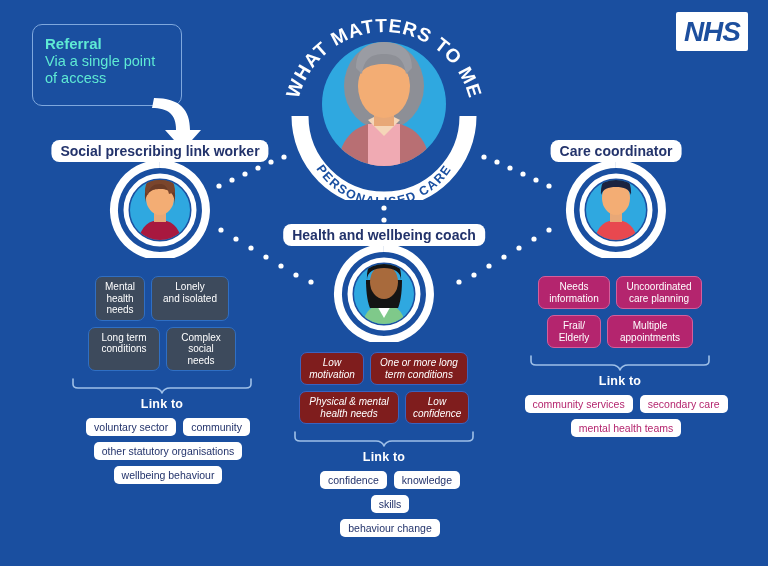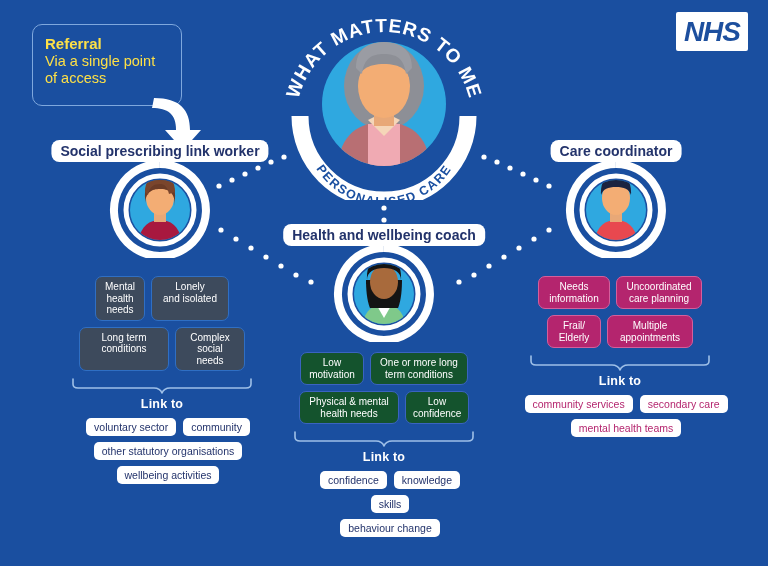--- a/index.html
+++ b/index.html
@@ -10,21 +10,21 @@
     overflow:hidden;
     position:relative;
   }
   #stage{position:absolute;inset:0;background:#1a4fa0;}
 
   
   .referral-box{
     position:absolute;left:32px;top:24px;width:150px;height:82px;
     border:1.5px solid #7fa8dd;border-radius:10px;
     padding:10px 12px;box-sizing:border-box;
-    color:#fde047;
+    color:#5eead4;
   }
   .referral-title{font-size:15px;font-weight:bold;line-height:18px;}
   .referral-sub{font-size:14.5px;font-weight:400;line-height:17px;}
   .referral-arrow{position:absolute;left:150px;top:92px;width:60px;height:60px;}
 
   
   .nhs-logo{
     position:absolute;right:20px;top:12px;
     background:#ffffff;border-radius:2px;
     padding:3px 8px 2px 8px;
@@ -53,21 +53,21 @@
 
   
   .col{position:absolute;}
   .tagrow{display:flex;gap:6px;justify-content:center;margin-bottom:6px;}
   .tag{
     border-radius:7px;padding:4px 7px;box-sizing:border-box;
     font-size:10px;line-height:11.5px;text-align:center;color:#ffffff;
     border:1.3px solid;white-space:pre-line;
   }
   .tag.grey{background:#3d4a5c;border-color:#2f6fc4;}
-  .tag.purple{background:#14532d;border-color:#3a63c0;}
+  .tag.purple{background:#7f1d1d;border-color:#3a63c0;font-style:italic;}
   .tag.pink{background:#b4256e;border-color:#d45f9c;border-radius:7px;}
 
   .brace{display:block;margin:1px auto 0 auto;}
   .linkto{
     text-align:center;color:#ffffff;font-size:12.5px;font-weight:bold;
     margin:2px 0 7px 0;letter-spacing:.2px;
   }
   .pillrow{display:flex;gap:7px;justify-content:center;margin-bottom:6px;flex-wrap:nowrap;margin-left:12px;}
   .pill{
     background:#ffffff;border-radius:5px;padding:3px 8px;
@@ -239,38 +239,38 @@
   </div>
 
   <div class="col" style="left:62px;top:276px;width:200px;">
     <div class="tagrow">
       <div class="tag grey" style="width:50px;">Mental
 health needs</div>
       <div class="tag grey" style="width:78px;">Lonely
 and isolated</div>
     </div>
     <div class="tagrow">
-      <div class="tag grey" style="width:90px;">Long term
+      <div class="tag grey" style="width:72px;">Long term
 conditions</div>
       <div class="tag grey" style="width:70px;">Complex
 social needs</div>
     </div>
     <svg class="brace" width="184" height="18" viewBox="0 0 184 18">
       <path d="M3 2 L3 7 Q3 11 8 11 L84 11 Q90 11 92 16 Q94 11 100 11 L176 11 Q181 11 181 7 L181 2" fill="none" stroke="#9fc0e8" stroke-width="1.6" stroke-linecap="round" stroke-linejoin="round"></path>
     </svg>
     <div class="linkto">Link to</div>
     <div class="pillrow">
       <div class="pill navy">voluntary sector</div>
       <div class="pill navy">community</div>
     </div>
     <div class="pillrow">
       <div class="pill navy">other statutory organisations</div>
     </div>
     <div class="pillrow">
-      <div class="pill navy">wellbeing activities</div>
+      <div class="pill navy">wellbeing behaviour</div>
     </div>
   </div>
 
   <div class="col" style="left:288px;top:352px;width:192px;">
     <div class="tagrow">
       <div class="tag purple" style="width:64px;">Low
 motivation</div>
       <div class="tag purple" style="width:98px;">One or more long
 term conditions</div>
     </div>

